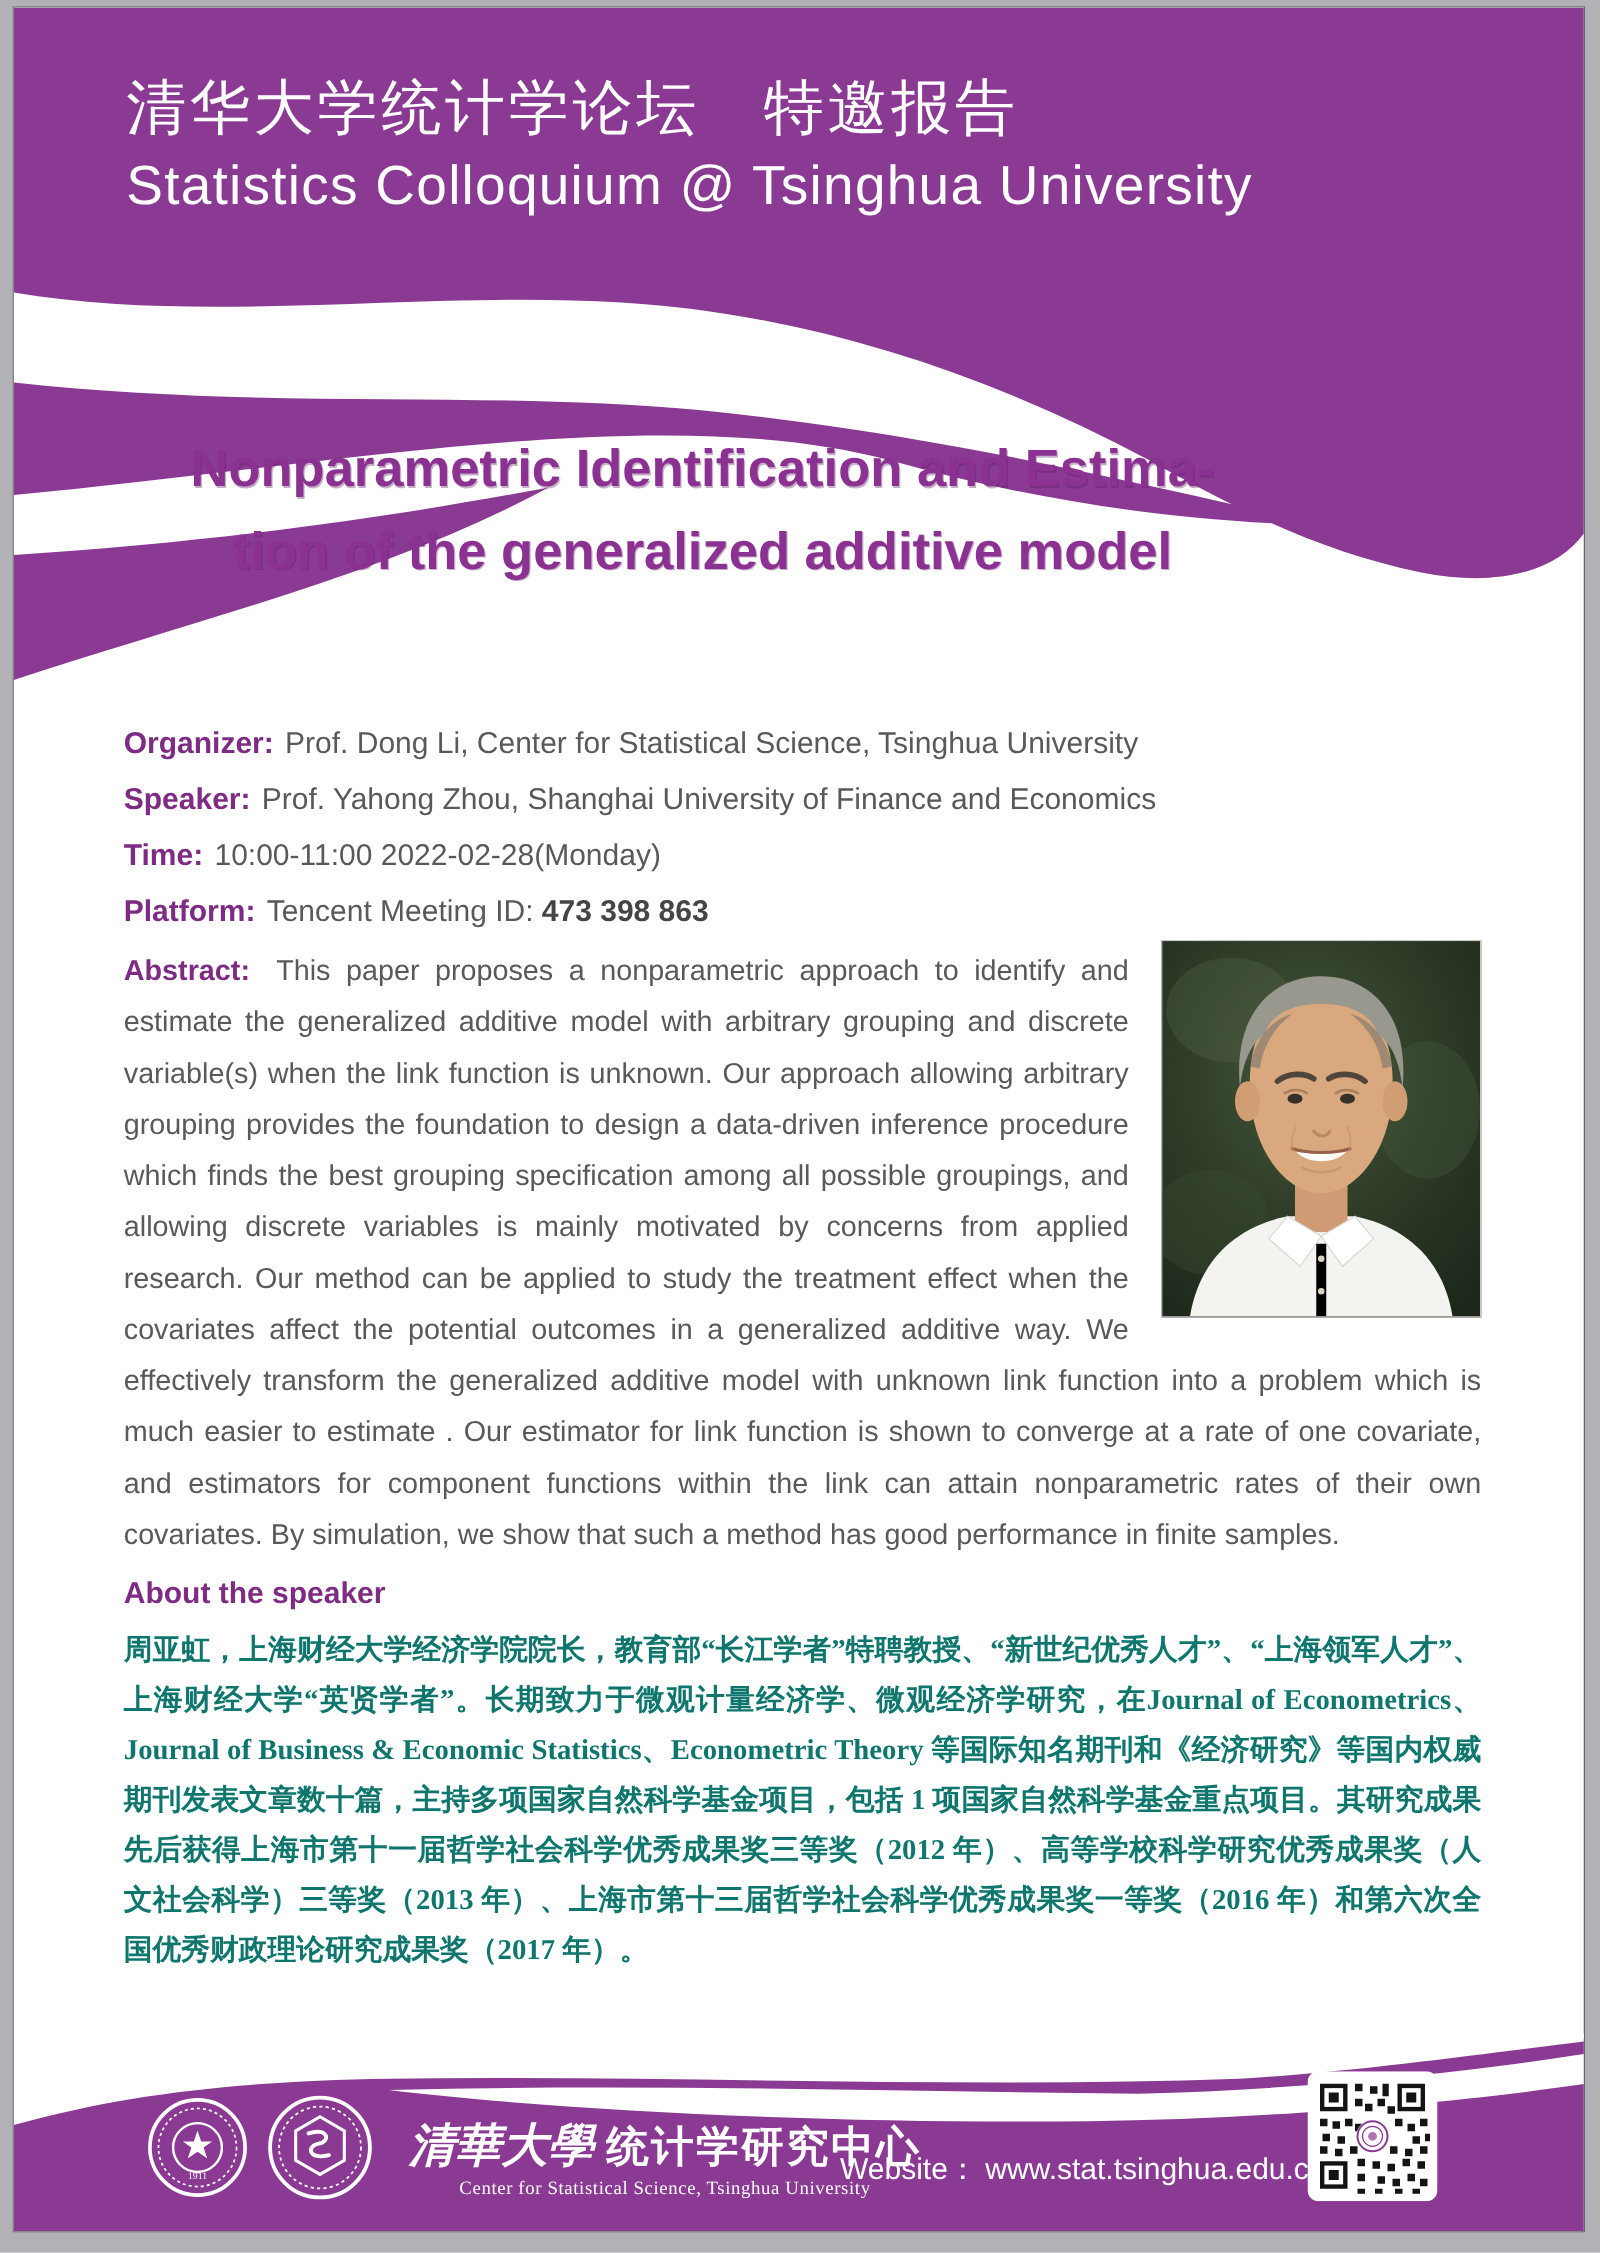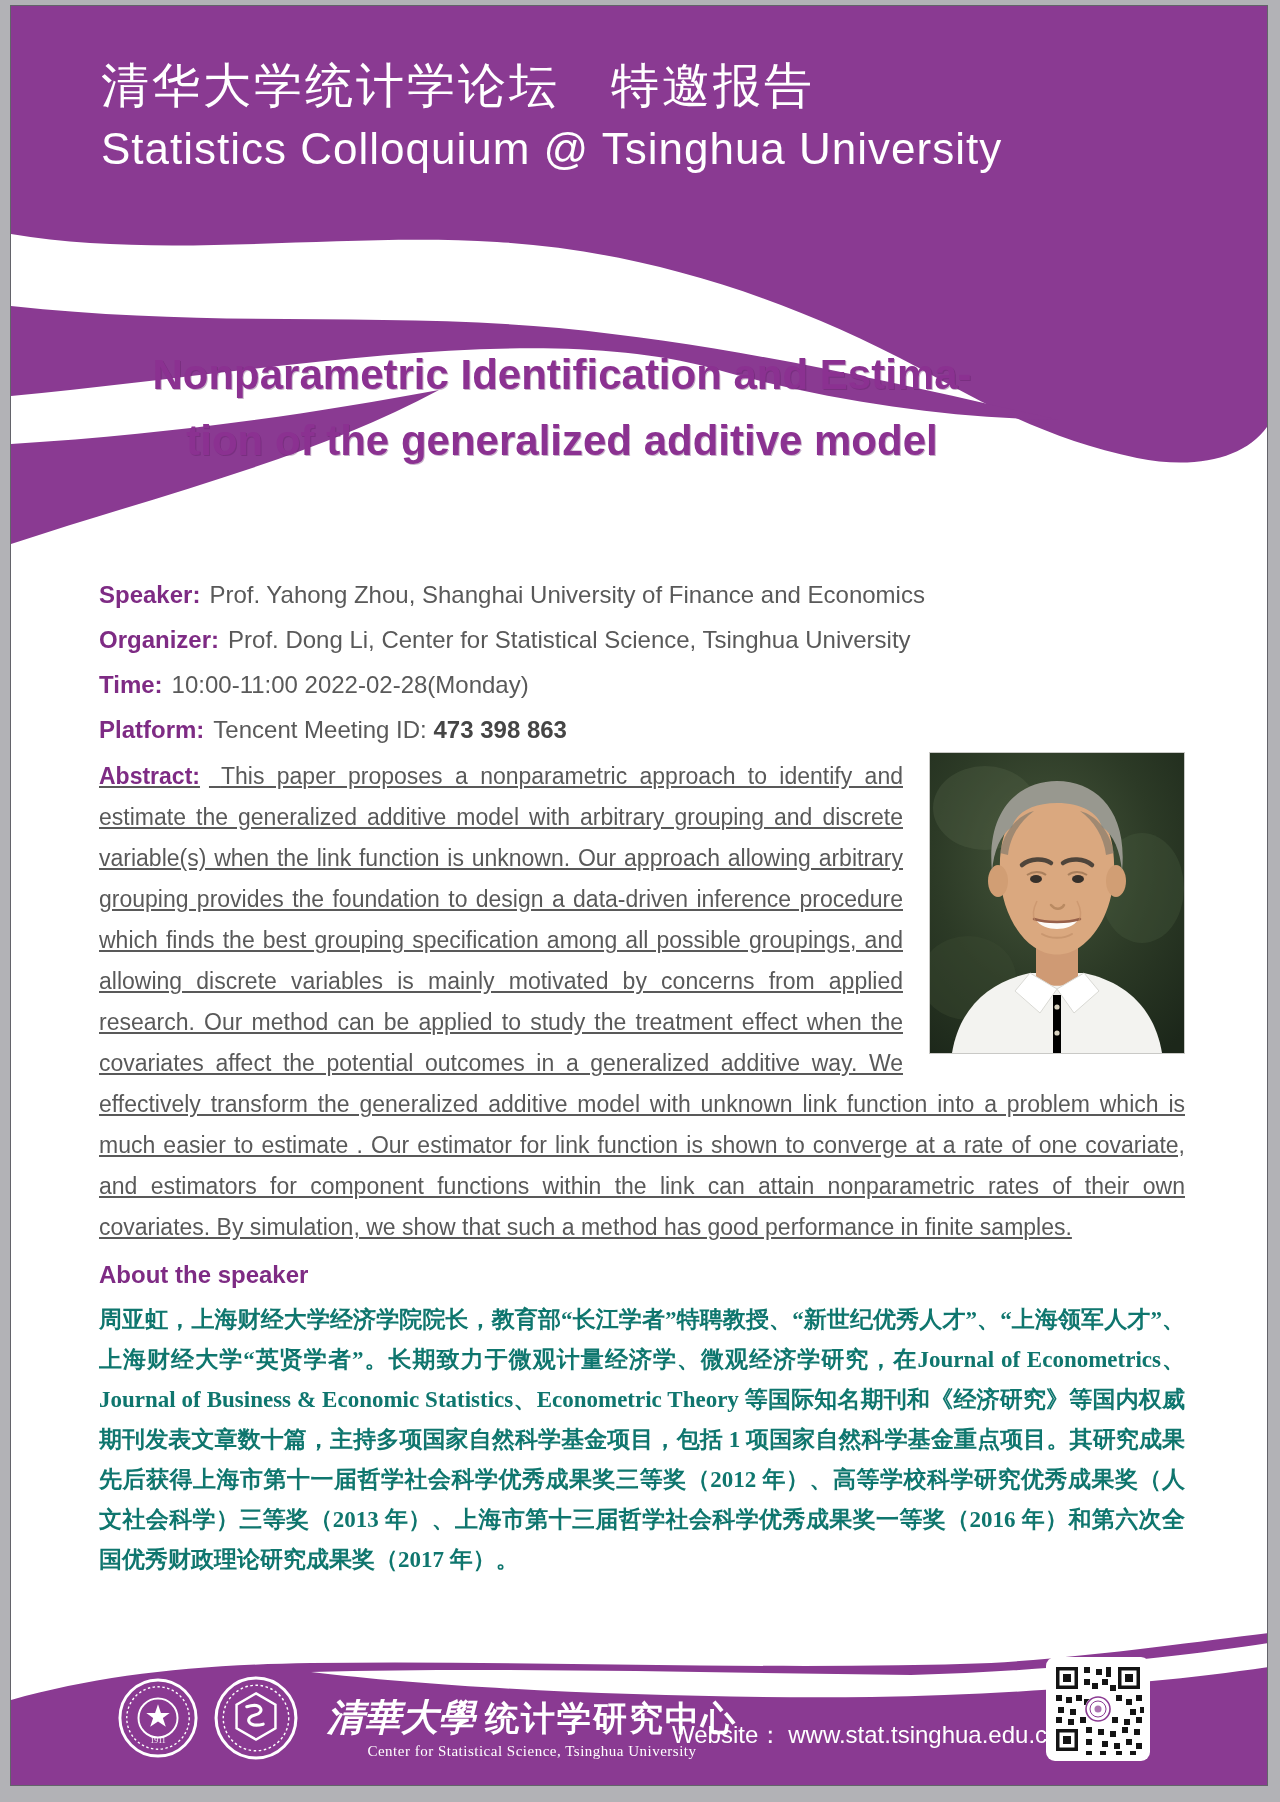--- a/index.html
+++ b/index.html
@@ -16,21 +16,21 @@
   
   .talk-title{position:absolute;left:56px;top:336px;width:990px;text-align:center;color:#8b3191;
               font-weight:700;font-size:42px;line-height:66px;text-shadow:1px 1px 0 rgba(90,30,95,.35);}
   .talk-title div{white-space:nowrap;}
 
   
   .body-col{position:absolute;left:88px;top:566px;width:1086px;}
   .detail{font-size:24px;line-height:45px;color:#595959;white-space:nowrap;}
   .lbl{color:#7e2b84;font-weight:700;margin-right:9px;}
   .mid-bold{color:#454545;font-weight:700;}
-  .abstract{margin-top:4px;font-size:23px;line-height:41px;color:#595959;text-align:justify;text-decoration:underline;}
+  .abstract{margin-top:4px;font-size:23px;line-height:41px;color:#595959;text-align:justify;}
   .photo-wrap{float:right;width:256px;height:302px;margin:-4px 0 26px 26px;border:1px solid #c9c9c6;background:#222;}
   .about-h{font-size:24px;font-weight:700;color:#7e2b84;margin:10px 0 8px 0;line-height:34px;}
   .bio{font-family:"Liberation Serif",serif;font-size:23px;line-height:40px;color:#0f766e;text-align:justify;font-weight:bold;}
 
   
   .footer{position:absolute;left:0;bottom:0;width:1258px;height:158px;}
   .footer .inner{position:absolute;inset:0;}
   .seal{position:absolute;}
   .center-text{position:absolute;left:316px;top:72px;color:#fff;}
   .center-zh{font-size:34px;line-height:38px;white-space:nowrap;}
@@ -59,24 +59,24 @@
     <div class="header-en">Statistics Colloquium @ Tsinghua University</div>
 
     <div class="talk-title">
       <div>Nonparametric Identification and Estima-</div>
       <div>tion of the generalized additive model</div>
     </div>
 
     <div class="body-col">
 
       <div class="detail">
+        <span class="lbl">Organizer:</span><span>Prof. Dong Li, Center for Statistical Science, Tsinghua University</span>
+      </div>
+      <div class="detail">
         <span class="lbl">Speaker:</span><span>Prof. Yahong Zhou, Shanghai University of Finance and Economics</span>
-      </div>
-      <div class="detail">
-        <span class="lbl">Organizer:</span><span>Prof. Dong Li, Center for Statistical Science, Tsinghua University</span>
       </div>
       <div class="detail">
         <span class="lbl">Time:</span><span>10:00-11:00 2022-02-28(Monday)</span>
       </div>
       <div class="detail">
         <span class="lbl">Platform:</span><span>Tencent Meeting ID:</span>
         <span class="mid-bold">473 398 863</span>
       </div>
 
       <div class="abstract">

